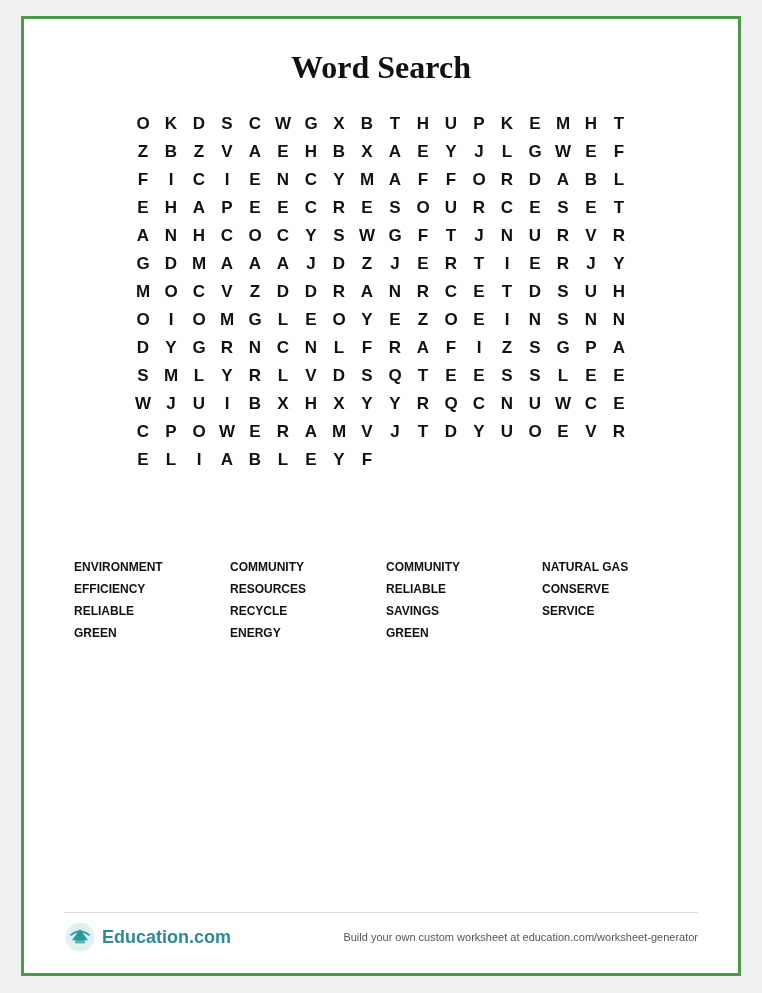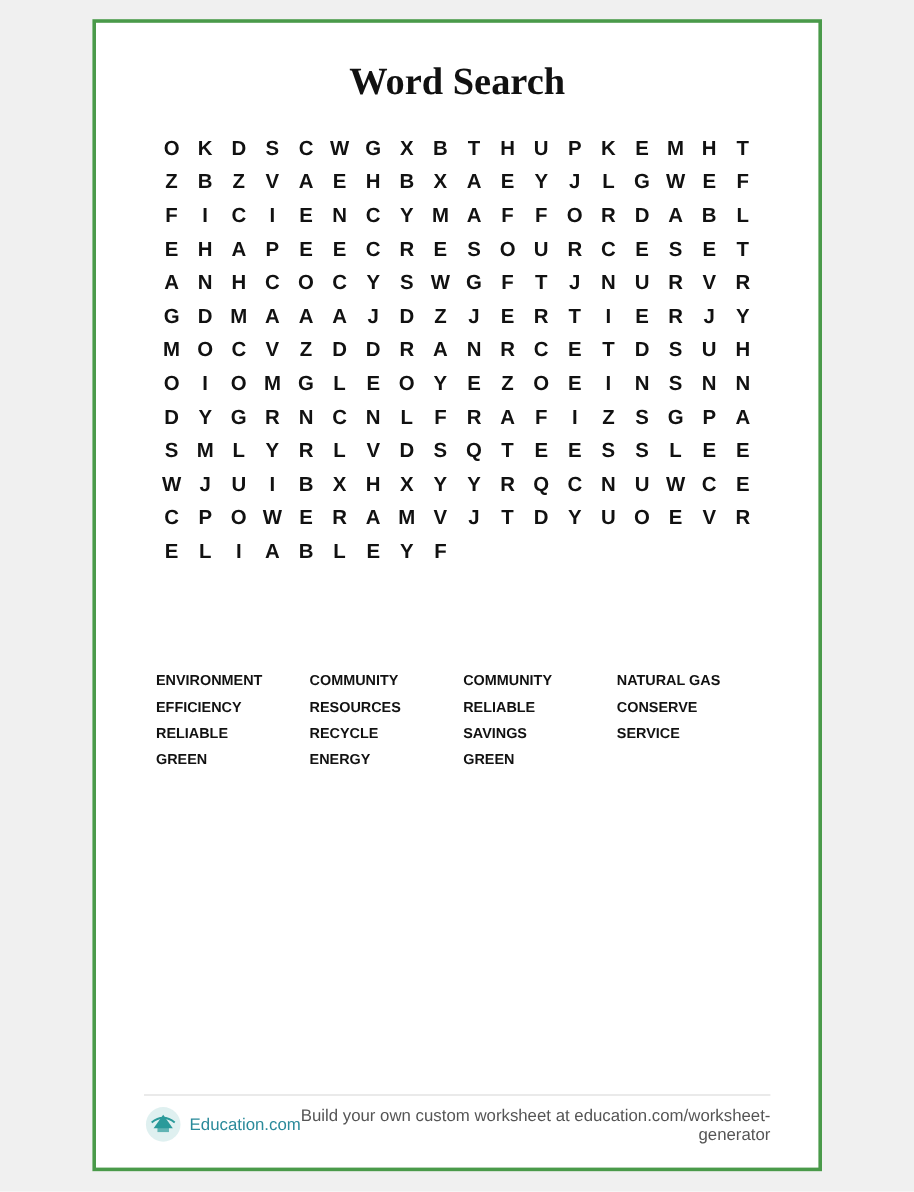--- a/index.html
+++ b/index.html
@@ -6,21 +6,21 @@
     body {
       width: 762px;
       min-height: 993px;
       background: #f0f0f0;
       display: flex;
       justify-content: center;
       align-items: flex-start;
       font-family: Arial, sans-serif;
     }
     .page {
-      width: 608px;
+      width: 720px;
       min-height: 960px;
       background: #fff;
       margin: 16px;
       border: 3px solid #4a9a4a;
       padding: 30px 40px 20px 40px;
       display: flex;
       flex-direction: column;
     }
     .title {
       text-align: center;
@@ -76,27 +76,27 @@
     .footer-logo {
       display: flex;
       align-items: center;
       gap: 6px;
     }
     .logo-icon {
       width: 32px;
       height: 32px;
     }
     .footer-brand {
-      font-size: 14px;
-      font-weight: normal;
+      font-size: 18px;
+      font-weight: bold;
       color: #2a8a9a;
     }
     .footer-right {
       text-align: right;
-      font-size: 14px;
+      font-size: 11px;
       color: #555;
     }
   </style>
 </head>
 <body>
 
 <div class="page">
   <h1 class="title">Word Search</h1>
 
   <div class="grid-container">

